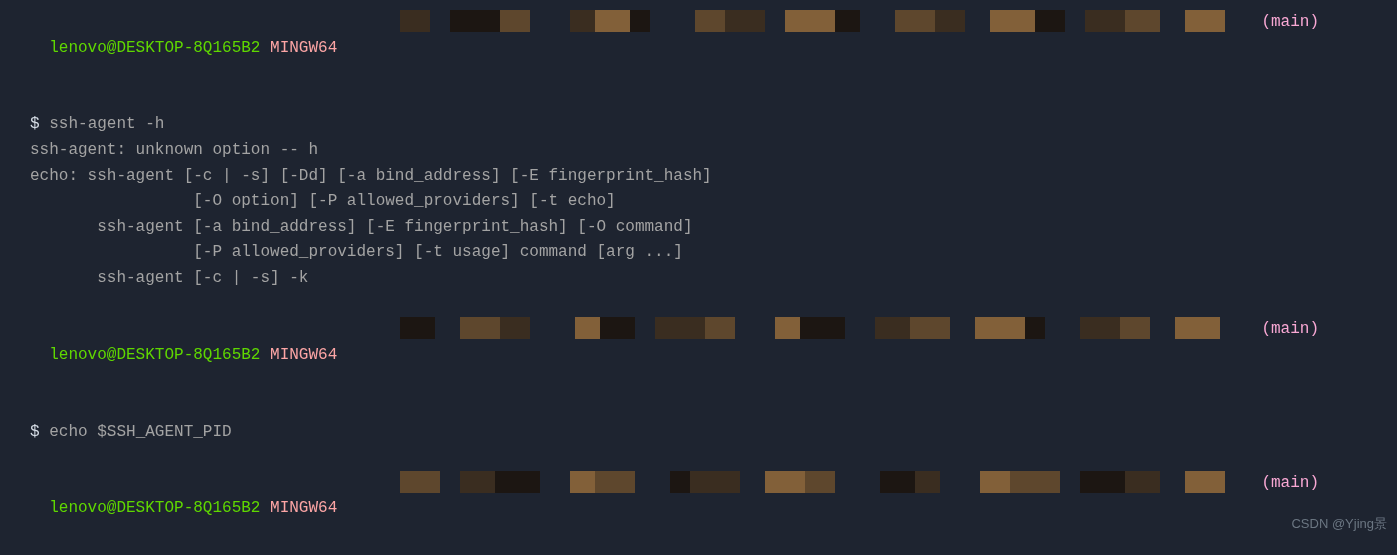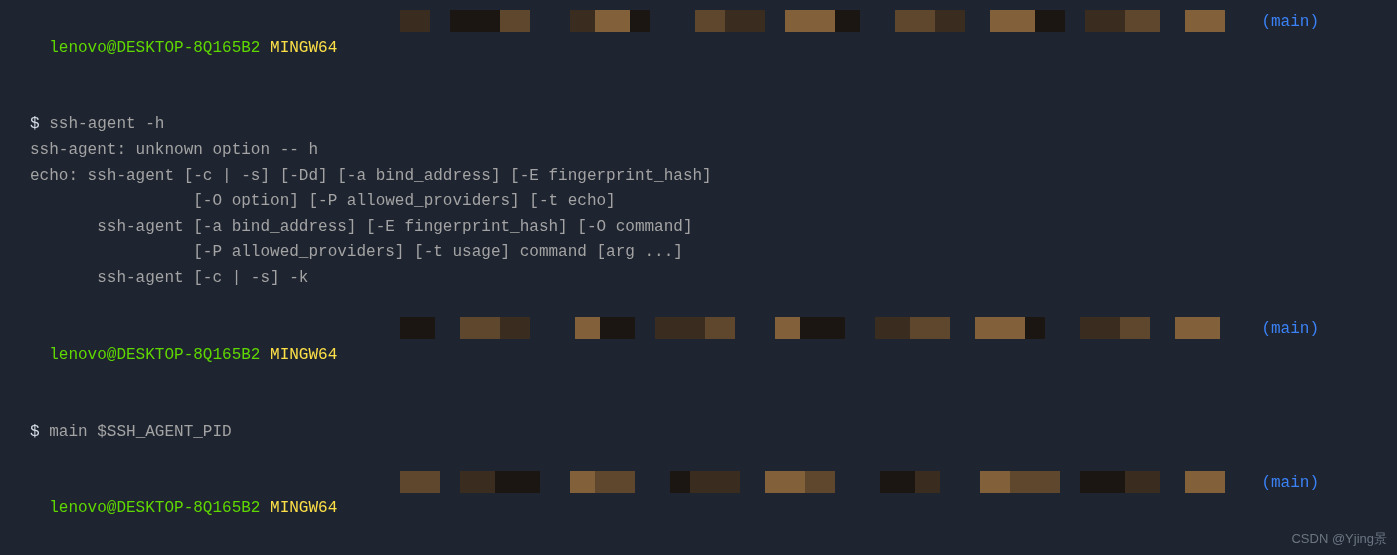--- a/index.html
+++ b/index.html
@@ -10,22 +10,22 @@
       font-size: 16px;
       line-height: 1.6;
       padding: 10px 0 10px 30px;
       width: 1397px;
       height: 555px;
       position: relative;
       overflow: hidden;
     }
     .line { white-space: pre; position: relative; }
     .green { color: #5fd700; }
-    .magenta { color: #fde047; }
-    .cyan { color: #3b82f6; }
+    .magenta { color: #fca5a5; }
+    .cyan { color: #f9a8d4; }
     .dim { color: #a3a3a3; }
     .blank { height: 1.6em; }
 
     .pixelate {
       position: absolute;
       top: 0;
       left: 370px;
       width: 870px;
       height: 22px;
       display: flex;
@@ -42,21 +42,21 @@
 
     .branch {
       position: absolute;
       right: 78px;
       top: 0;
     }
 
     .watermark {
       position: absolute;
       right: 10px;
-      bottom: 5px;
+      bottom: 20px;
       color: #6b7682;
       font-size: 13px;
       font-family: Arial, sans-serif;
     }
   </style>
 </head>
 <body>
 
 <div class="line">
   <span class="green">lenovo@DESKTOP-8Q165B2</span> <span class="magenta">MINGW64</span>
@@ -71,21 +71,21 @@
 <div class="line dim">                 [-P allowed_providers] [-t usage] command [arg ...]</div>
 <div class="line dim">       ssh-agent [-c | -s] -k</div>
 
 <div class="blank"></div>
 
 <div class="line">
   <span class="green">lenovo@DESKTOP-8Q165B2</span> <span class="magenta">MINGW64</span>
   <div class="pixelate"><span class="px-a" style="width:35px"></span><span class="px-f" style="width:25px"></span><span class="px-c" style="width:40px"></span><span class="px-b" style="width:30px"></span><span class="px-f" style="width:45px"></span><span class="px-d" style="width:25px"></span><span class="px-a" style="width:35px"></span><span class="px-f" style="width:20px"></span><span class="px-b" style="width:50px"></span><span class="px-c" style="width:30px"></span><span class="px-f" style="width:40px"></span><span class="px-d" style="width:25px"></span><span class="px-a" style="width:45px"></span><span class="px-f" style="width:30px"></span><span class="px-b" style="width:35px"></span><span class="px-c" style="width:40px"></span><span class="px-f" style="width:25px"></span><span class="px-d" style="width:50px"></span><span class="px-a" style="width:20px"></span><span class="px-f" style="width:35px"></span><span class="px-b" style="width:40px"></span><span class="px-c" style="width:30px"></span><span class="px-f" style="width:25px"></span><span class="px-d" style="width:45px"></span></div>
   <span class="branch cyan">(main)</span>
 </div>
-<div class="line"><span>$</span> <span class="dim">main $SSH_AGENT_PID</span></div>
+<div class="line"><span>$</span> <span class="dim">echo $SSH_AGENT_PID</span></div>
 <div class="line dim"></div>
 
 <div class="blank"></div>
 
 <div class="line">
   <span class="green">lenovo@DESKTOP-8Q165B2</span> <span class="magenta">MINGW64</span>
   <div class="pixelate"><span class="px-c" style="width:40px"></span><span class="px-f" style="width:20px"></span><span class="px-b" style="width:35px"></span><span class="px-a" style="width:45px"></span><span class="px-f" style="width:30px"></span><span class="px-d" style="width:25px"></span><span class="px-c" style="width:40px"></span><span class="px-f" style="width:35px"></span><span class="px-a" style="width:20px"></span><span class="px-b" style="width:50px"></span><span class="px-f" style="width:25px"></span><span class="px-d" style="width:40px"></span><span class="px-c" style="width:30px"></span><span class="px-f" style="width:45px"></span><span class="px-a" style="width:35px"></span><span class="px-b" style="width:25px"></span><span class="px-f" style="width:40px"></span><span class="px-d" style="width:30px"></span><span class="px-c" style="width:50px"></span><span class="px-f" style="width:20px"></span><span class="px-a" style="width:45px"></span><span class="px-b" style="width:35px"></span><span class="px-f" style="width:25px"></span><span class="px-d" style="width:40px"></span></div>
   <span class="branch cyan">(main)</span>
 </div>
 

